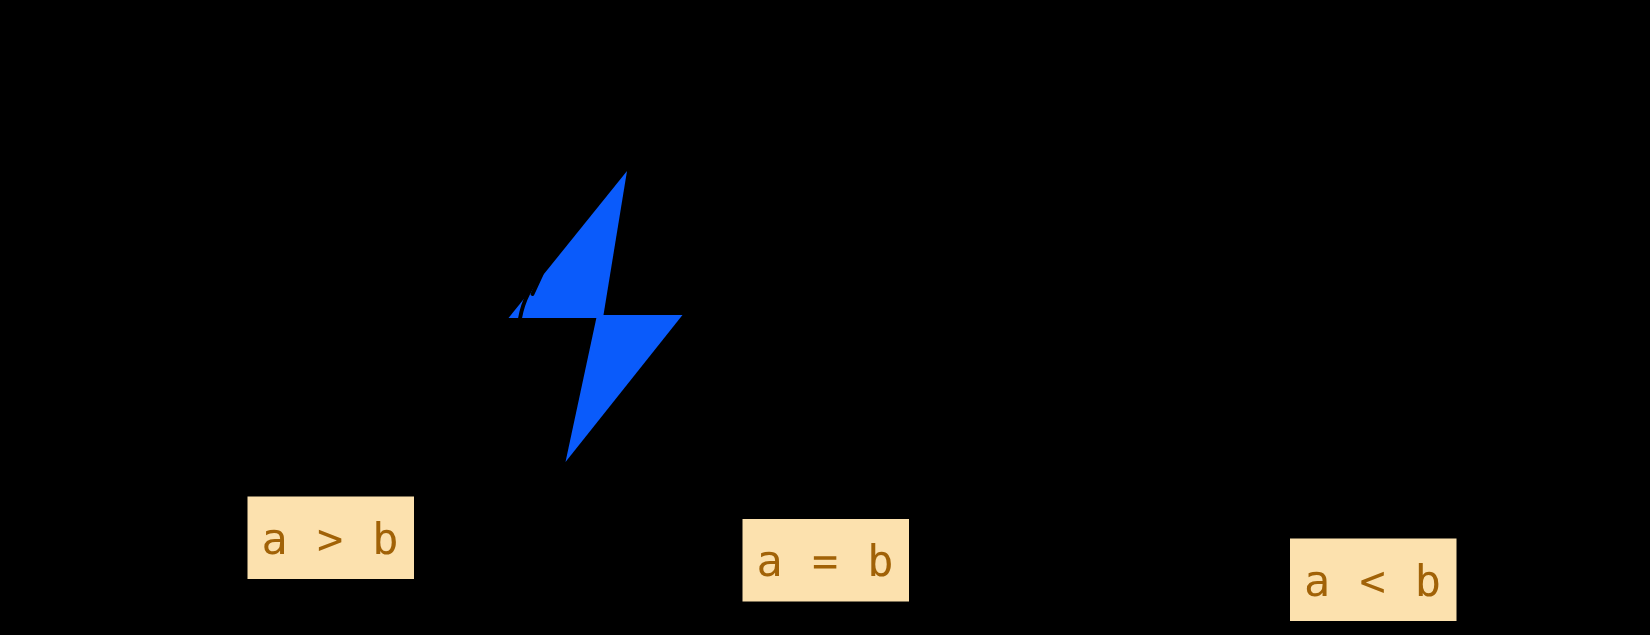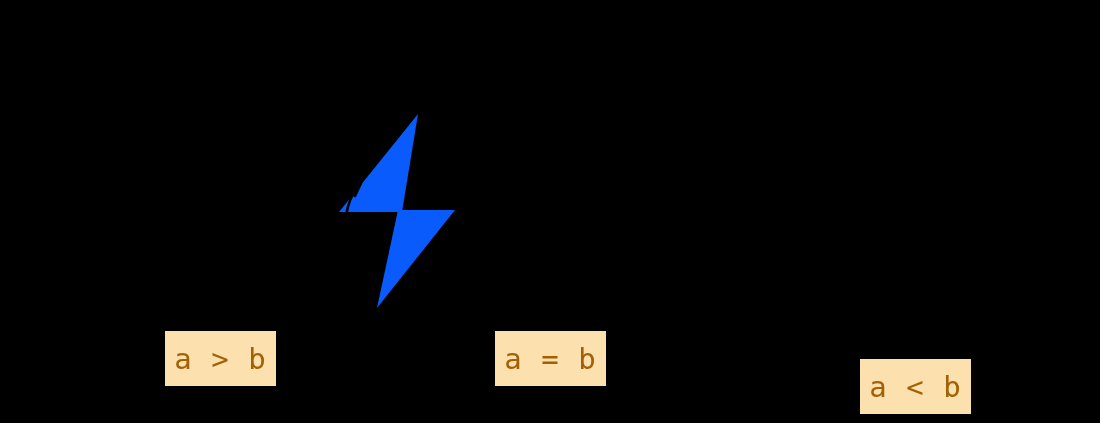--- a/index.html
+++ b/index.html
@@ -47,21 +47,21 @@
     box-sizing: border-box;
     cursor: pointer;
   }
   .answer-box .label {
     color: #a16207;
     font-size: 29px;
     white-space: pre;
     letter-spacing: 1px;
   }
   .answer-box.pos-1 { left: 165px; }
-  .answer-box.pos-2 { left: 495px; }
+  .answer-box.pos-2 { left: 495px; margin-top: 15px; }
   .answer-box.pos-3 { left: 860px; margin-top: 28px; }
 </style>
 </head>
 <body>
 
 <div class="canvas">
 
   <svg class="figure-svg" viewBox="0 0 1100 423">
     <polygon class="bolt-shape" points="418,114 339,212 402,212"></polygon>
     <polygon class="bolt-shape" points="398,210 455,210 377,308"></polygon>

